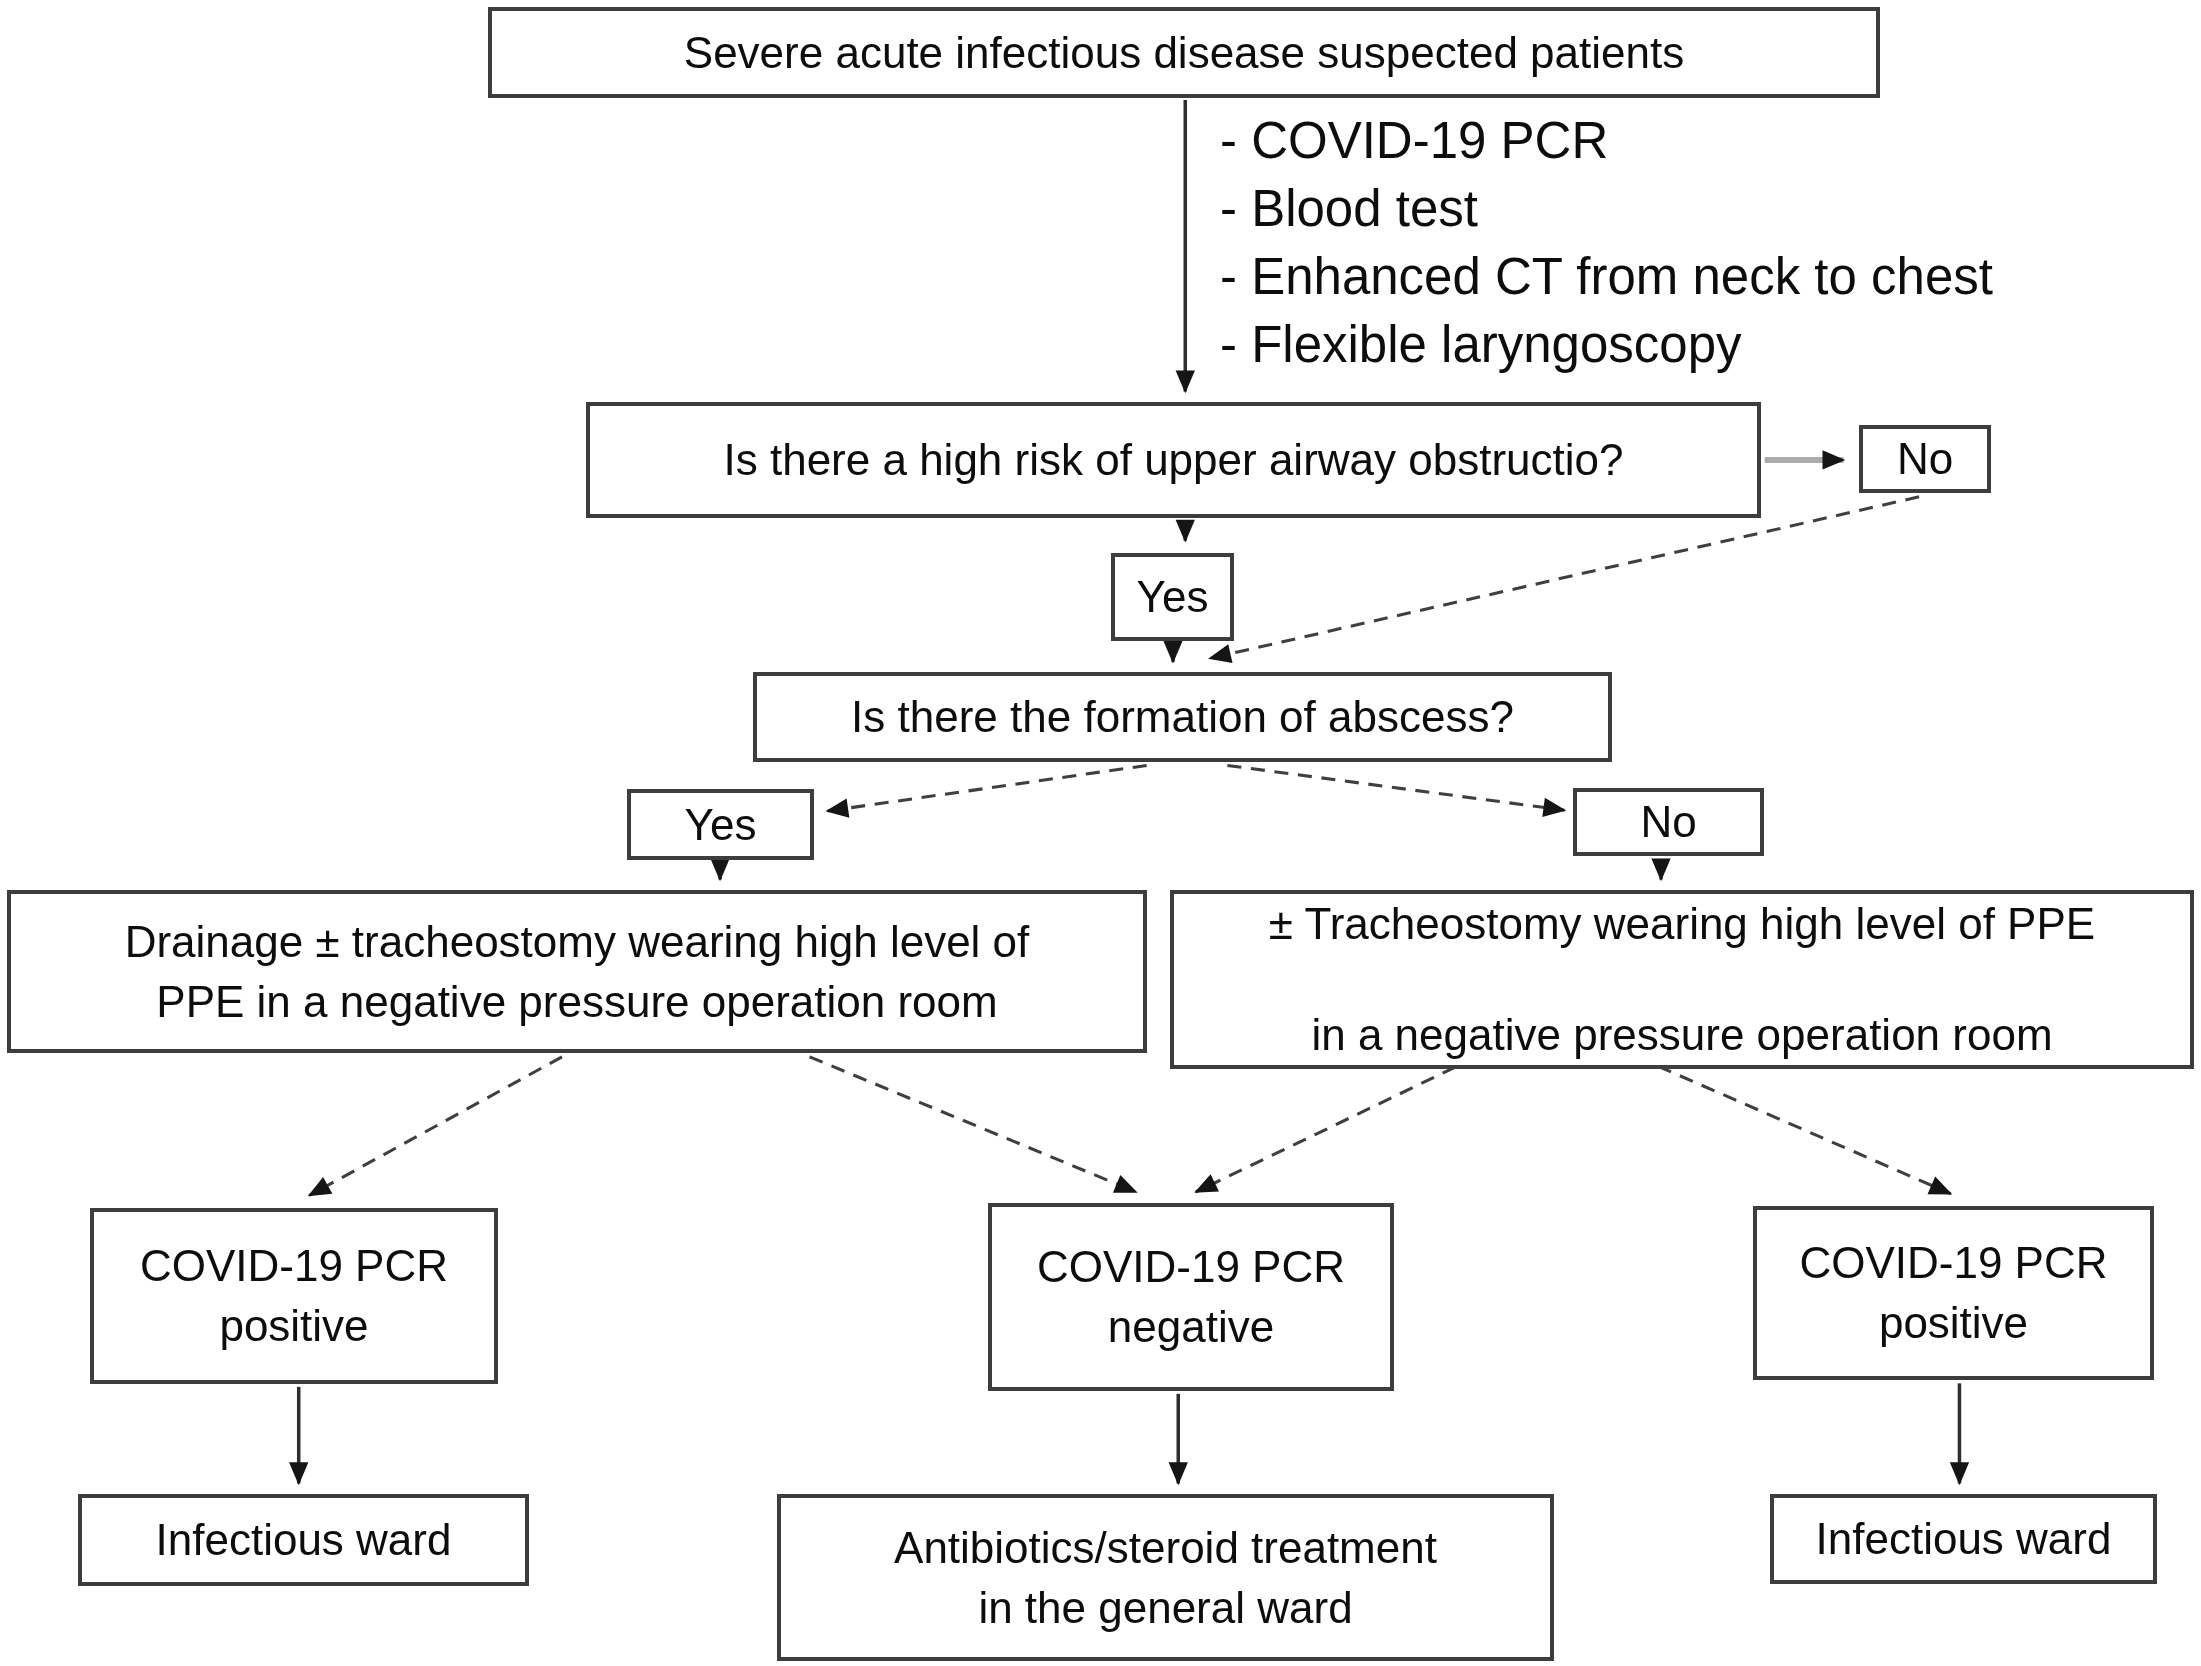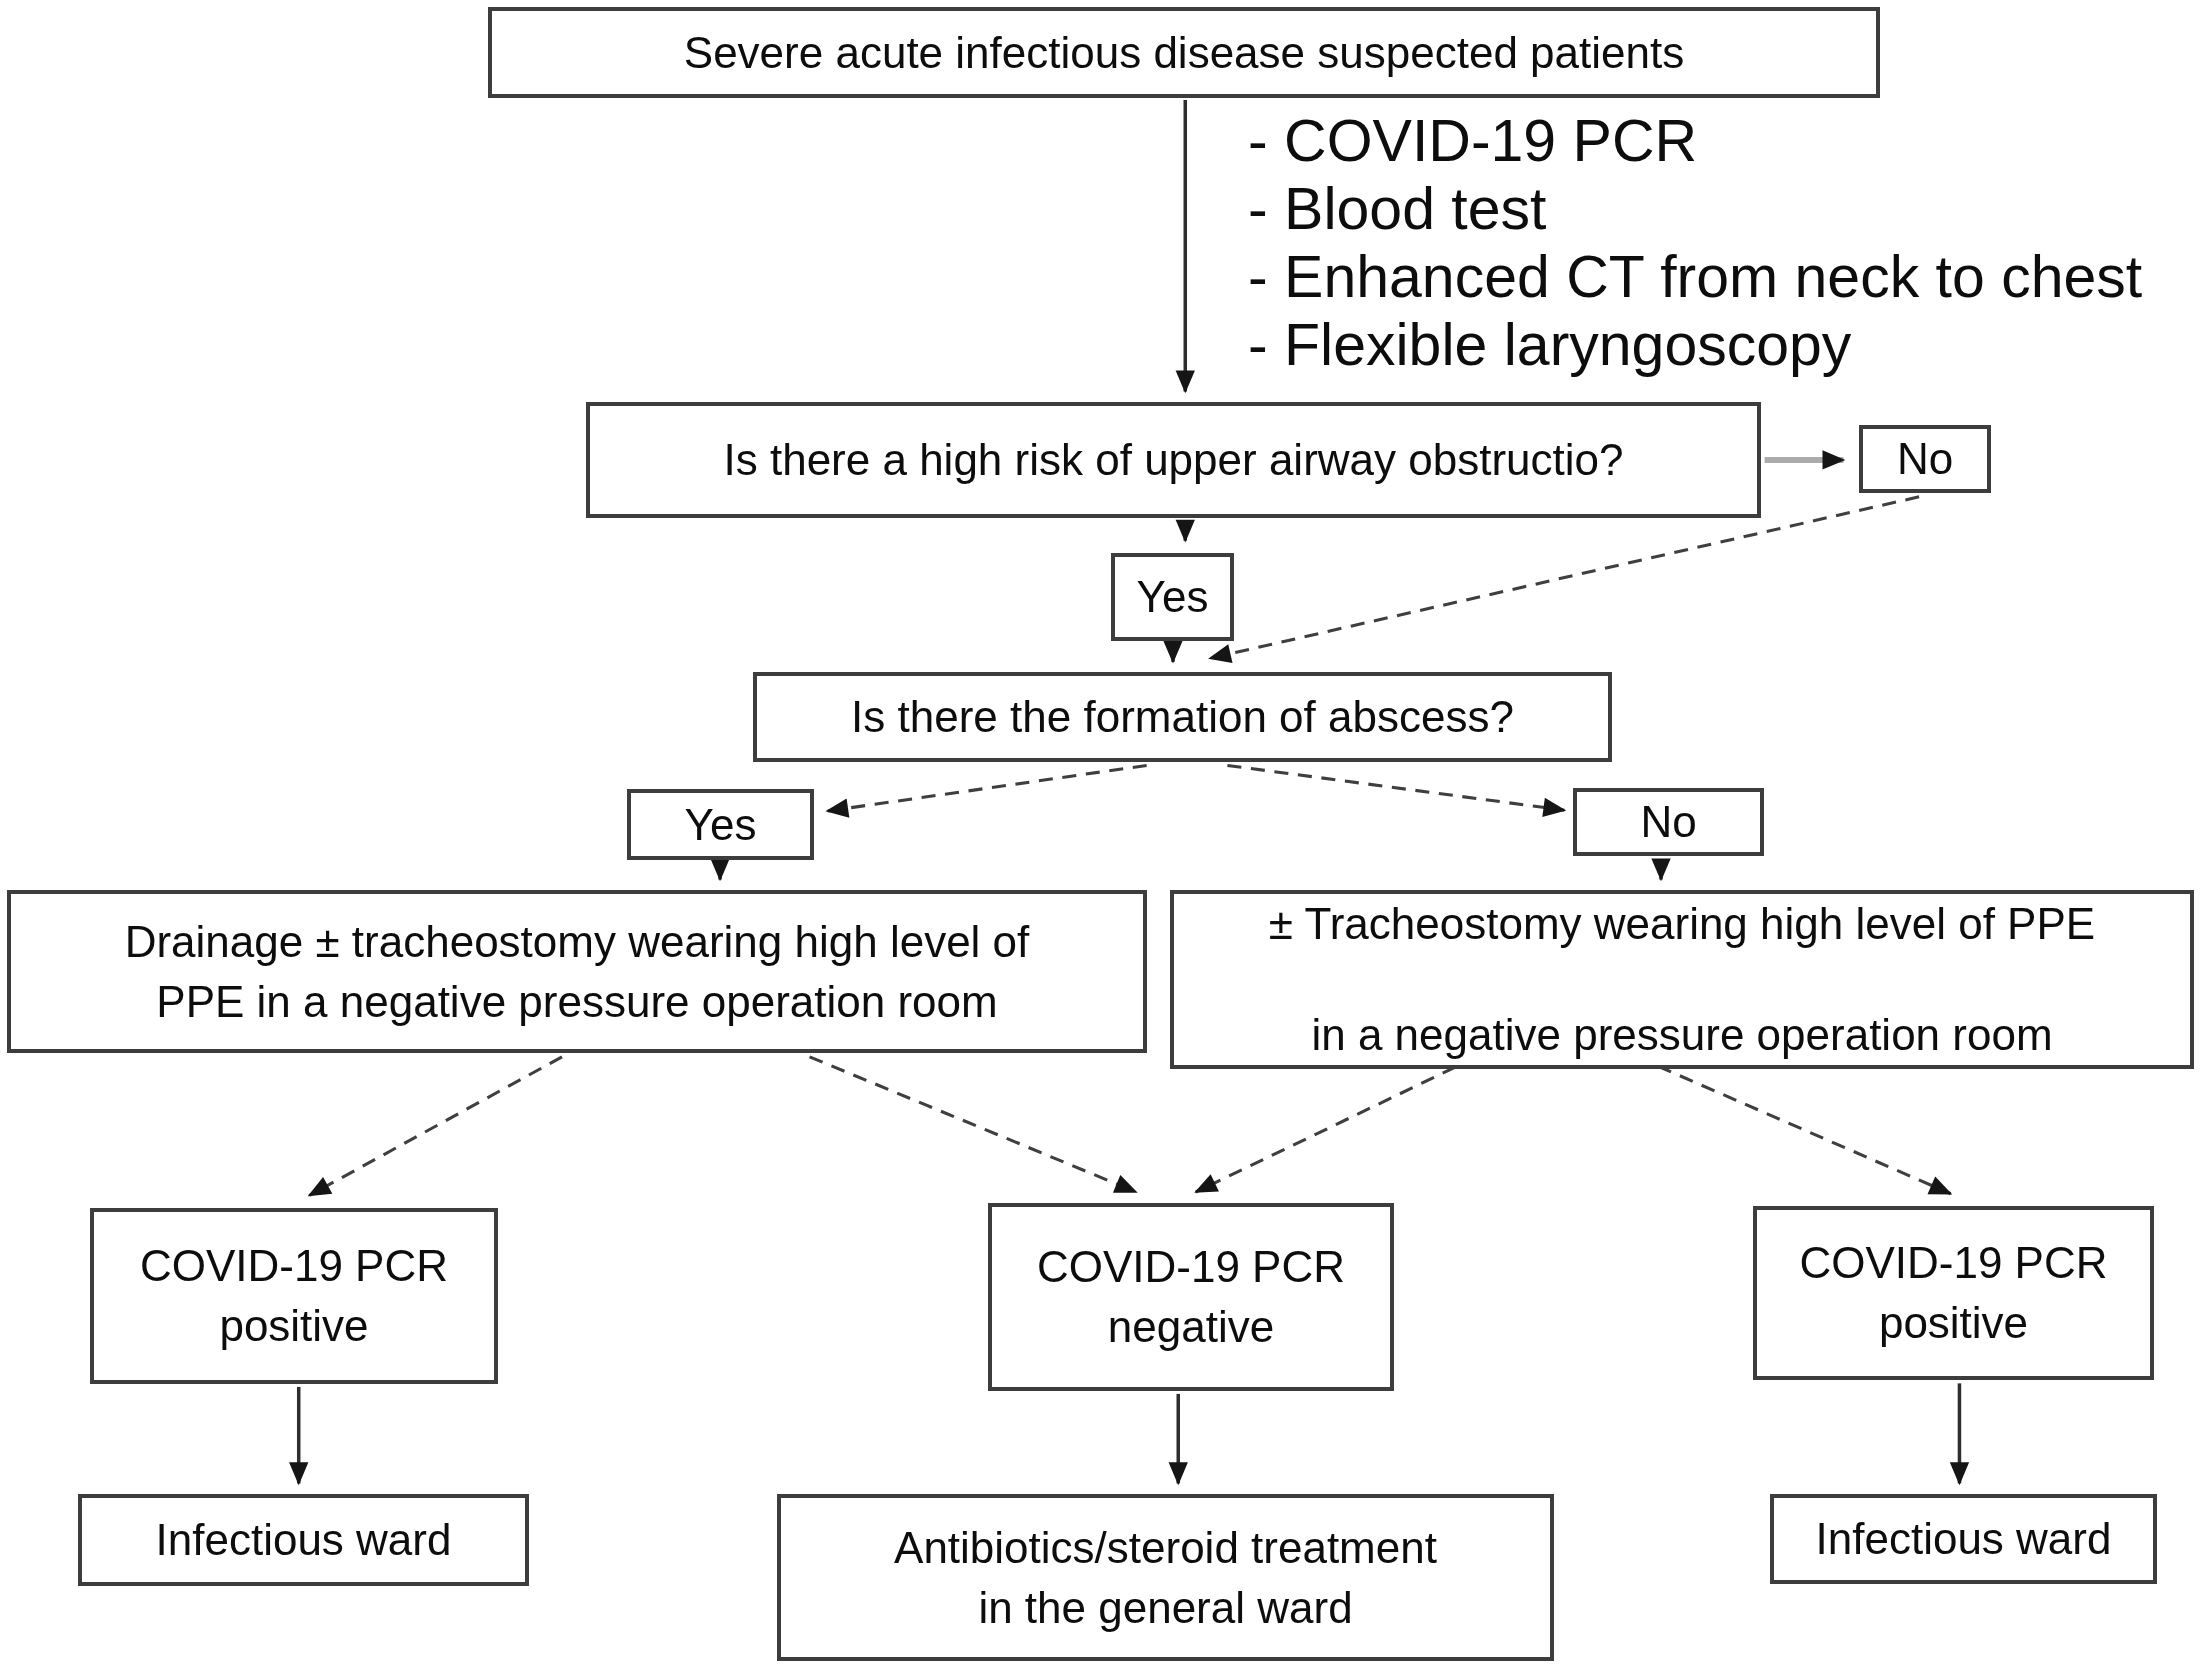--- a/index.html
+++ b/index.html
@@ -31,23 +31,23 @@
     justify-content:center;
     text-align:center;
     font-size:44px;
     line-height:1.36;
     color:var(--text);
     padding:0 21px;
   }
   .box .ln{display:block;white-space:nowrap;}
   .tests{
     position:absolute;
-    left:1248px;
+    left:1220px;
     top:107px;
-    font-size:59px;
+    font-size:51px;
     line-height:68px;
     text-align:left;
     white-space:nowrap;
   }
   .ln-solid{stroke:var(--line);stroke-width:4;fill:none;}
   .ln-dash{stroke:var(--dashed-line);stroke-width:3.5;fill:none;stroke-dasharray:16 11;}
   .ln-gray{stroke:var(--gray-line);stroke-width:7;fill:none;}
   .ah{fill:#151515;}
 </style>
 </head>

